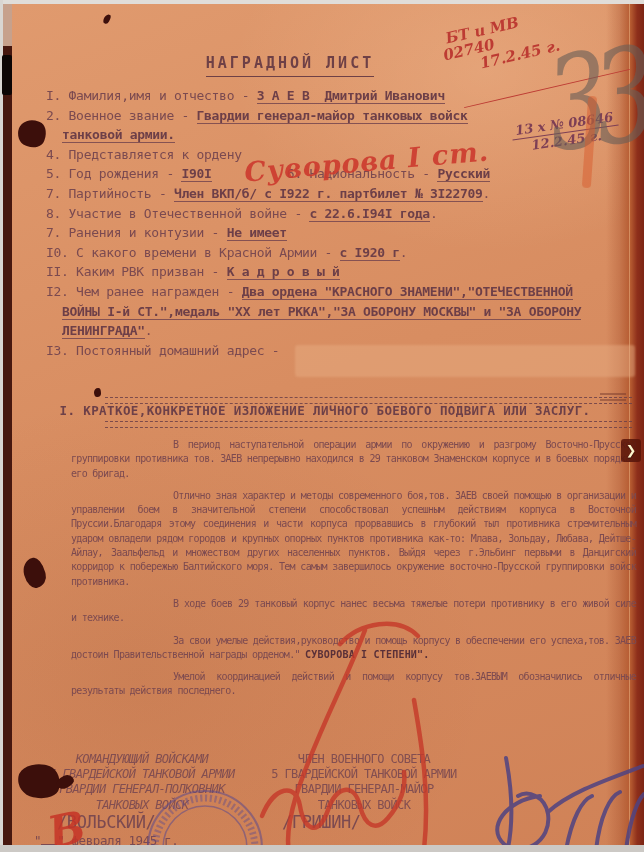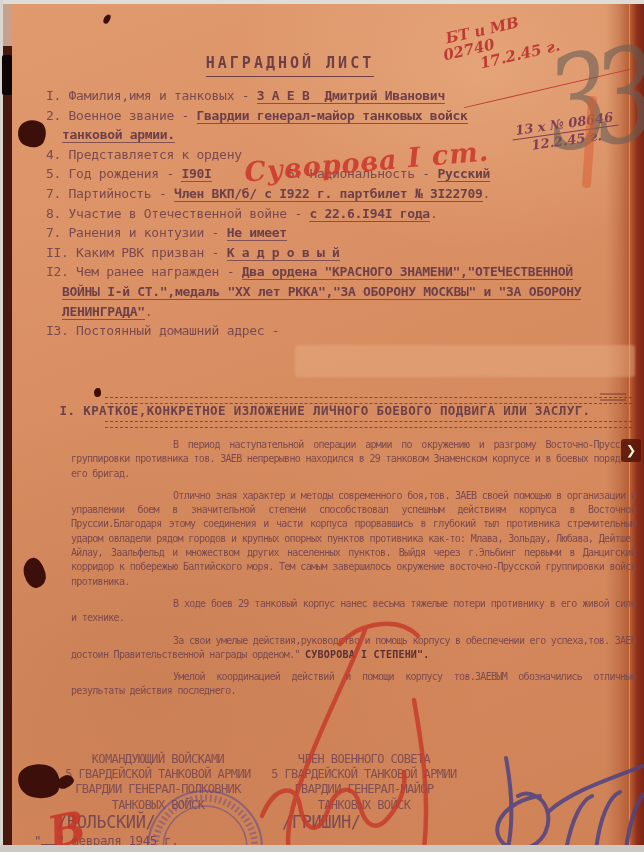--- a/index.html
+++ b/index.html
@@ -93,21 +93,21 @@
     font-size:27px;transform:rotate(-5deg);font-weight:bold;letter-spacing:1px;
   }
   .red-b-mark{
     position:absolute;left:48px;top:804px;color:rgba(198,52,38,0.85);
     font-size:44px;transform:rotate(-12deg);font-weight:bold;
   }
 
   
   .sig-block{position:absolute;top:752px;text-align:center;font-size:12px;letter-spacing:-0.6px;color:rgba(124,74,80,0.92);}
   .sig-block div{height:15.2px;white-space:pre;}
-  #sig-left{left:44px;width:228px;}
+  #sig-left{left:28px;width:228px;font-style:italic;}
   #sig-right{left:250px;width:228px;}
   .sig-name{position:absolute;top:812px;font-size:17px;letter-spacing:-0.4px;color:#7c4a50;white-space:pre;}
   #sig-name-left{left:57px;}
   #sig-name-right{left:282px;}
   .sig-date{position:absolute;left:34px;top:833px;font-size:12.5px;letter-spacing:-0.4px;color:#7c4a50;white-space:pre;}
   .sig-date .blank{display:inline-block;width:16px;border-bottom:1.3px solid #7c4a50;}
 
   svg.overlay{position:absolute;left:0;top:0;pointer-events:none;}
   .blot{position:absolute;background:#3c0f0b;border-radius:60% 40% 55% 45%/50% 60% 40% 55%;}
 
@@ -143,28 +143,29 @@
 </div>
 <div class="red-note-stroke"></div>
 <div class="registry-note hand">
   <div class="top">13 х № 08646</div>
   <div class="bottom">12.2.45 г.</div>
 </div>
 <div class="pencil-number hand">337</div>
 <div class="orange-streak"></div>
 
 <div id="form-lines">
-    <div class="form-line"><span class="">I. Фамилия,имя и танковых - </span><span class="u b">З А Е В  Дмитрий Иванович</span></div>
+    <div class="form-line"><span class="">I. Фамилия,имя и отчество - </span><span class="u b">З А Е В  Дмитрий Иванович</span></div>
     <div class="form-line"><span class="">2. Военное звание - </span><span class="u b">Гвардии генерал-майор танковых войск</span></div>
     <div class="form-line indent"><span class="u b">танковой армии.</span></div>
     <div class="form-line"><span class="">4. Представляется к ордену</span></div>
     <div class="form-line"><span class="">5. Год рождения - </span><span class="u b">I90I</span><span class="">          6. Национальность - </span><span class="u b">Русский</span></div>
     <div class="form-line"><span class="">7. Партийность - </span><span class="u b">Член ВКП/б/ с I922 г. партбилет № 3I22709</span><span class="">.</span></div>
     <div class="form-line"><span class="">8. Участие в Отечественной войне - </span><span class="u b">с 22.6.I94I года</span><span class="">.</span></div>
     <div class="form-line"><span class="">7. Ранения и контузии - </span><span class="u b">Не имеет</span></div>
+    <div class="form-line"><span class="">I0. С какого времени в Красной Армии - </span><span class="u b">с I920 г</span><span class="">.</span></div>
     <div class="form-line"><span class="">II. Каким РВК призван - </span><span class="u b">К а д р о в ы й</span></div>
     <div class="form-line"><span class="">I2. Чем ранее награжден - </span><span class="u b">Два ордена "КРАСНОГО ЗНАМЕНИ","ОТЕЧЕСТВЕННОЙ</span></div>
     <div class="form-line indent"><span class="u b">ВОЙНЫ I-й СТ.",медаль "XX лет РККА","ЗА ОБОРОНУ МОСКВЫ" и "ЗА ОБОРОНУ</span></div>
     <div class="form-line indent"><span class="u b">ЛЕНИНГРАДА"</span><span class="">.</span></div>
     <div class="form-line"><span class="">I3. Постоянный домашний адрес - </span></div>
   </div>
 
 <div class="award-note hand">Суворова I ст.</div>
 
 <div class="redaction"></div>

